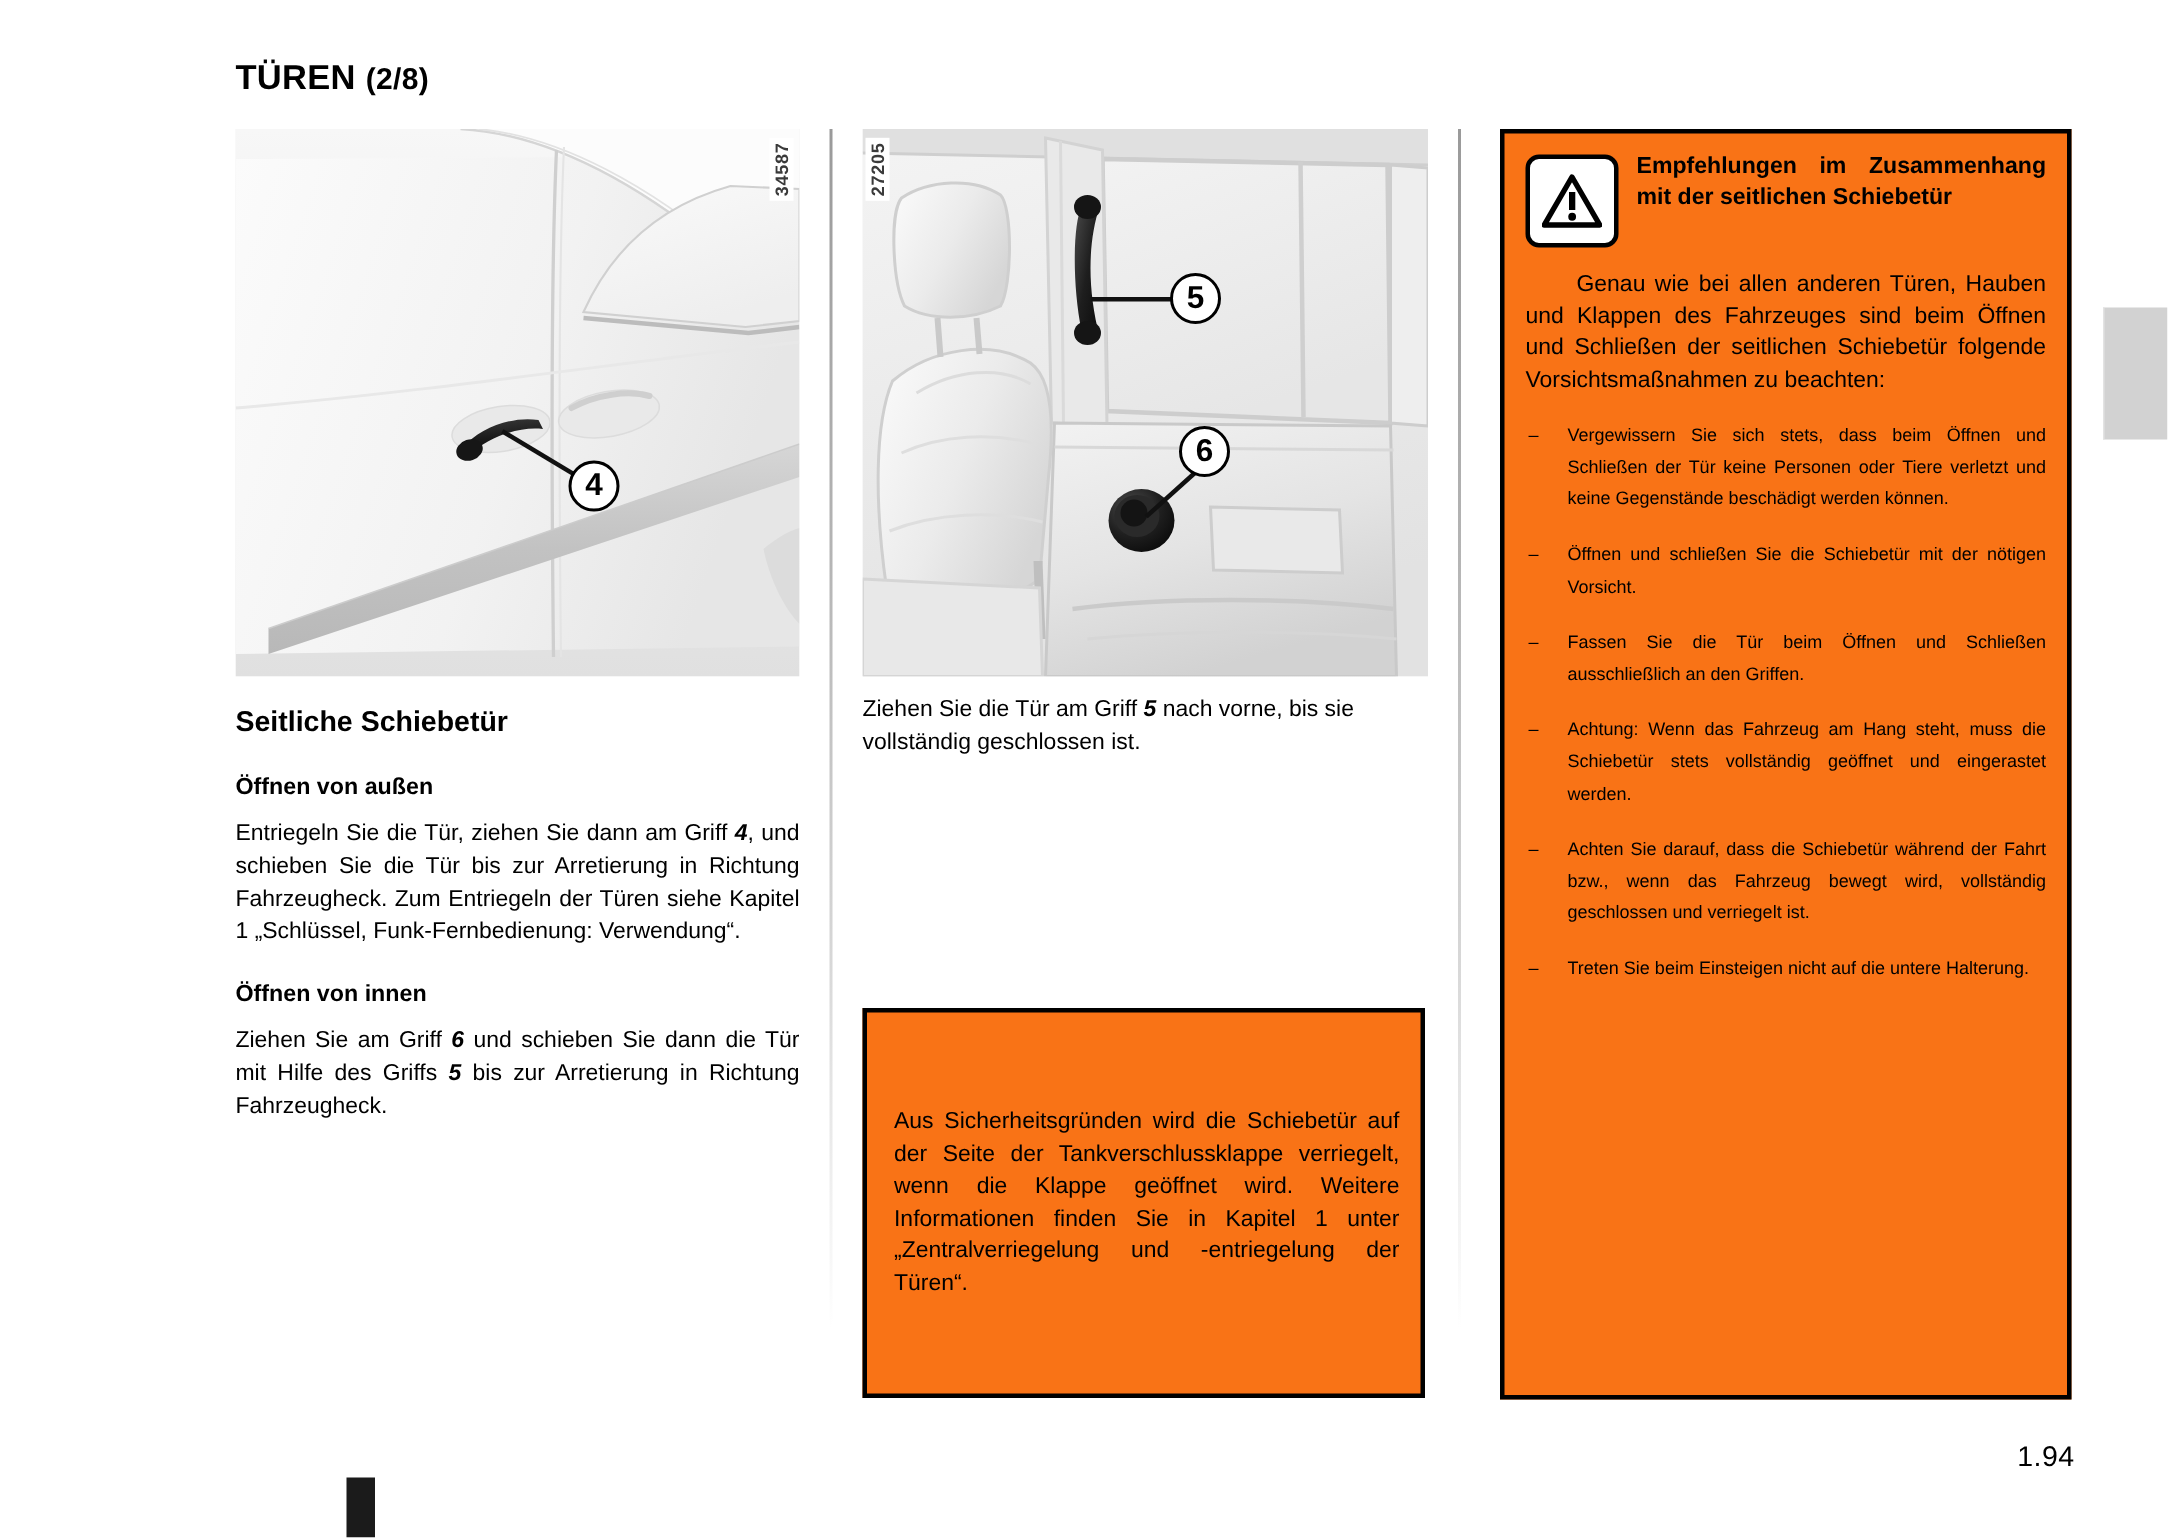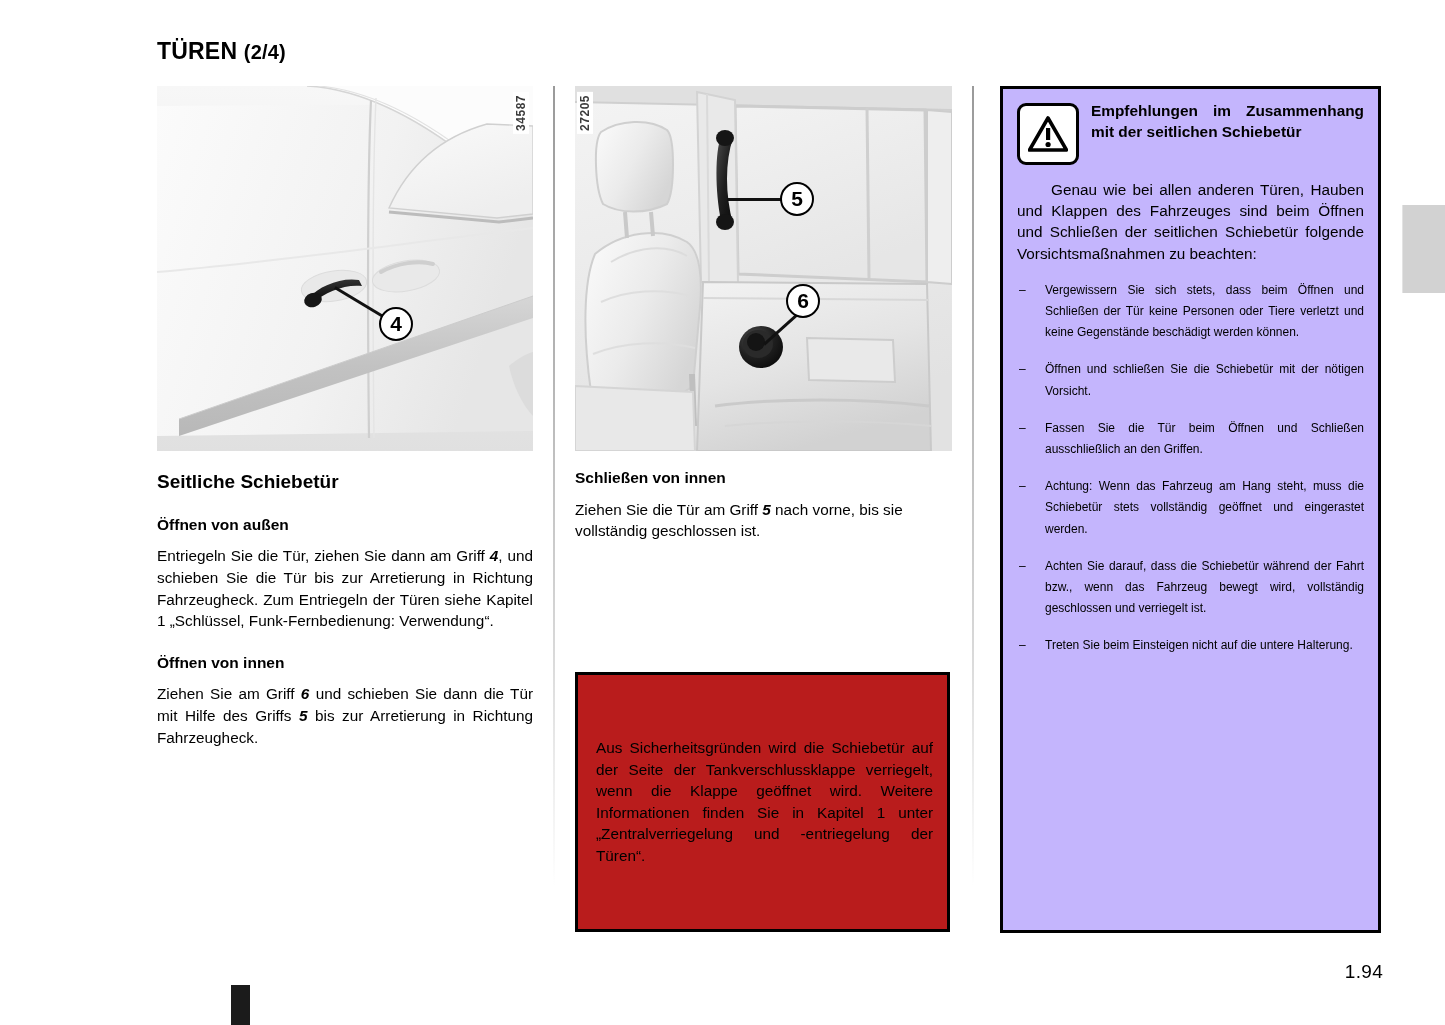--- a/index.html
+++ b/index.html
@@ -149,42 +149,42 @@
 
   
   .note-box {
     position: absolute;
     left: 575px;
     top: 672px;
     width: 375px;
     height: 260px;
     border: 3px solid #000000;
     box-sizing: border-box;
-    background: #b91c1c;
+    background: #f97316;
   }
   .note-box .inner {
     padding: 62px 14px 0 18px;
   }
   .note-box p {
     font-size: 15.3px;
     line-height: 21.6px;
     margin: 0;
     text-align: justify;
   }
 
   
   .warn-box {
     position: absolute;
     left: 1000px;
     top: 86px;
     width: 381px;
     height: 847px;
     border: 3px solid #000000;
     box-sizing: border-box;
-    background: #c4b5fd;
+    background: #f97316;
     padding: 12px 14px 0 14px;
   }
   .warn-head {
     display: flex;
     align-items: flex-start;
     gap: 12px;
   }
   .warn-tri-box {
     flex: 0 0 auto;
     width: 56px; height: 56px;
@@ -249,21 +249,21 @@
     background: #1b1b1b;
   }
 </style>
 </head>
 <body>
 
 <div class="page">
 
   <div class="page-title">
     <span>TÜREN</span>
-    <span class="sub">(2/4)</span>
+    <span class="sub">(2/8)</span>
   </div>
 
   <div class="chapter-tab"></div>
 
   <div class="col-divider d1"></div>
   <div class="col-divider d2"></div>
 
   <div class="col col1">
 
     <div class="figure">
@@ -418,21 +418,20 @@
 
       <div class="fig-code left">27205</div>
 
       <div class="leader" style="left:152px; top:112px; width:56px; transform: rotate(0deg);"></div>
       <div class="callout" style="left:205px; top:96px;">5</div>
 
       <div class="leader" style="left:189px; top:257px; width:46px; transform: rotate(-42deg);"></div>
       <div class="callout" style="left:211px; top:198px;">6</div>
     </div>
 
-    <h3 class="sub tight">Schließen von innen</h3>
     <p class="body nojust"><span>Ziehen Sie die Tür am Griff </span><b class="ref">5</b><span> nach vorne, bis sie vollständig geschlossen ist.</span></p>
   </div>
 
   <div class="note-box">
     <div class="inner">
       <p>Aus Sicherheitsgründen wird die Schiebetür auf der Seite der Tankverschlussklappe verriegelt, wenn die Klappe geöffnet wird. Weitere Informationen finden Sie in Kapitel 1 unter „Zentralverriegelung und -entriegelung der Türen“.</p>
     </div>
   </div>
 
   <div class="warn-box">

